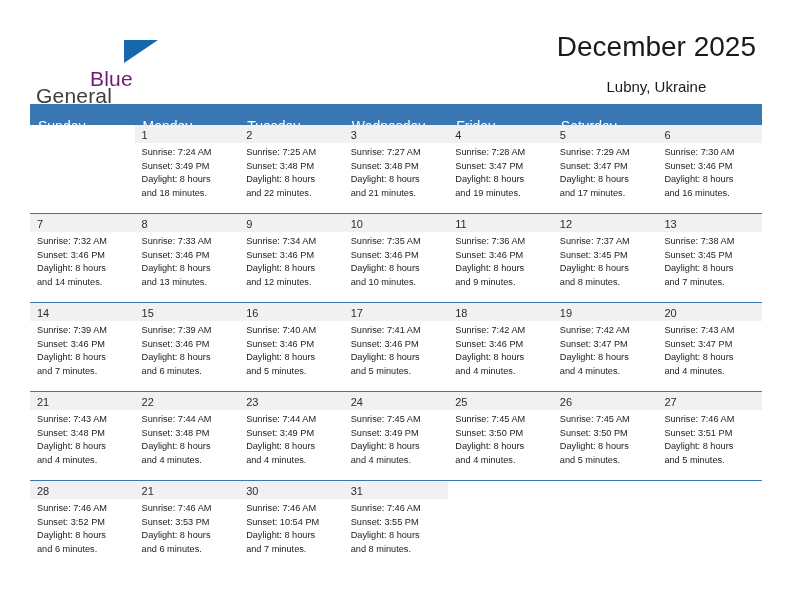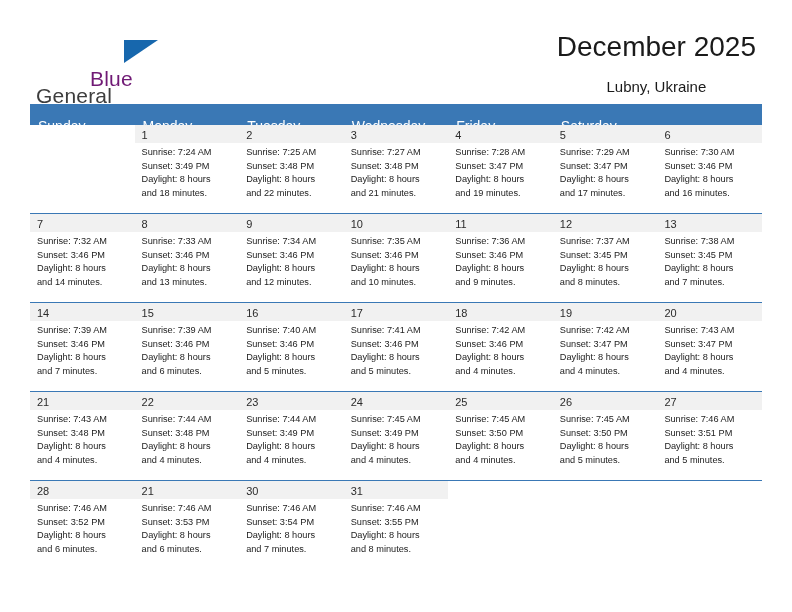--- a/index.html
+++ b/index.html
@@ -452,21 +452,21 @@
               <div class="day-line">Sunrise: 7:46 AM</div>
               <div class="day-line">Sunset: 3:53 PM</div>
               <div class="day-line">Daylight: 8 hours</div>
               <div class="day-line">and 6 minutes.</div>
             </div>
           </div>
           <div class="day-cell">
             <div class="day-num-strip"><span class="day-num">30</span></div>
             <div class="day-body">
               <div class="day-line">Sunrise: 7:46 AM</div>
-              <div class="day-line">Sunset: 3:54 PM</div>
+              <div class="day-line">Sunset: 10:54 PM</div>
               <div class="day-line">Daylight: 8 hours</div>
               <div class="day-line">and 7 minutes.</div>
             </div>
           </div>
           <div class="day-cell">
             <div class="day-num-strip"><span class="day-num">31</span></div>
             <div class="day-body">
               <div class="day-line">Sunrise: 7:46 AM</div>
               <div class="day-line">Sunset: 3:55 PM</div>
               <div class="day-line">Daylight: 8 hours</div>

